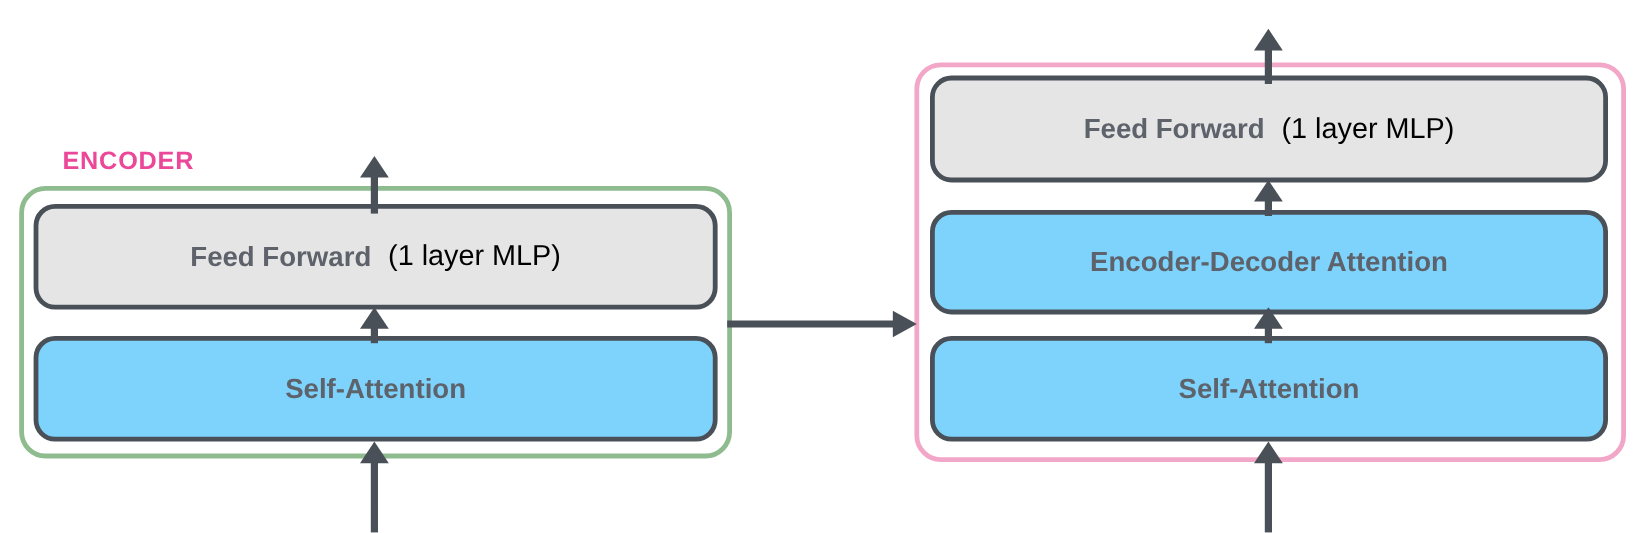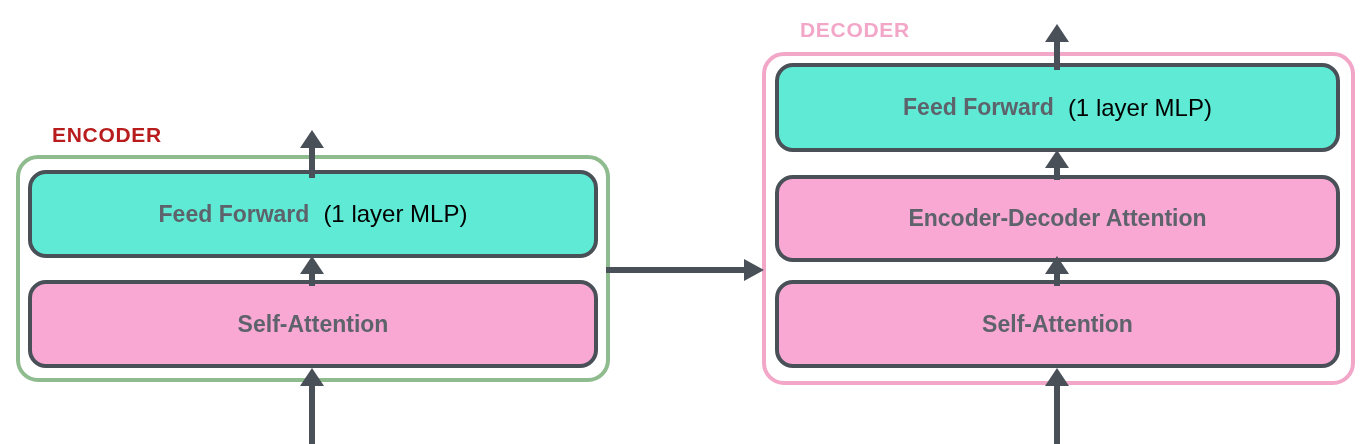--- a/index.html
+++ b/index.html
@@ -48,41 +48,41 @@
     position: absolute;
     font-size: 21px;
     font-weight: 700;
     letter-spacing: 0.7px;
     white-space: nowrap;
     font-family: "Liberation Sans", sans-serif;
   }
   .group-label.encoder-label {
     left: 52px;
     top: 123px;
-    color: #b91c1c;
+    color: #ec4899;
   }
   .group-label.decoder-label {
     left: 800px;
     top: 18px;
     color: #f3a7c8;
   }
 
   
   .sublayer {
     position: absolute;
     box-sizing: border-box;
     border: 4px solid #4a5058;
     border-radius: 18px;
     display: flex;
     align-items: center;
     justify-content: center;
     white-space: nowrap;
   }
-  .sublayer.ff   { background: #5eead4; text-align: center; }
-  .sublayer.attn { background: #f9a8d4; }
+  .sublayer.ff   { background: #e5e5e5; text-align: center; }
+  .sublayer.attn { background: #7dd3fc; }
 
   .layer-title {
     font-size: 23px;
     font-weight: 600;
     color: #5d626b;
     font-family: "Liberation Sans", sans-serif;
   }
   .layer-annotation {
     font-size: 24px;
     font-weight: 400;
@@ -123,21 +123,20 @@
 
   <div class="sublayer ff" id="enc-ff">
     <span class="layer-title">Feed Forward</span>
     <span class="layer-annotation">(1 layer MLP)</span>
   </div>
 
   <div class="sublayer attn" id="enc-attn">
     <span class="layer-title">Self-Attention</span>
   </div>
 
-  <div class="group-label decoder-label">DECODER</div>
 
   <div class="stack-group decoder"></div>
 
   <div class="sublayer ff" id="dec-ff">
     <span class="layer-title">Feed Forward</span>
     <span class="layer-annotation">(1 layer MLP)</span>
   </div>
 
   <div class="sublayer attn" id="dec-encdec">
     <span class="layer-title">Encoder-Decoder Attention</span>

